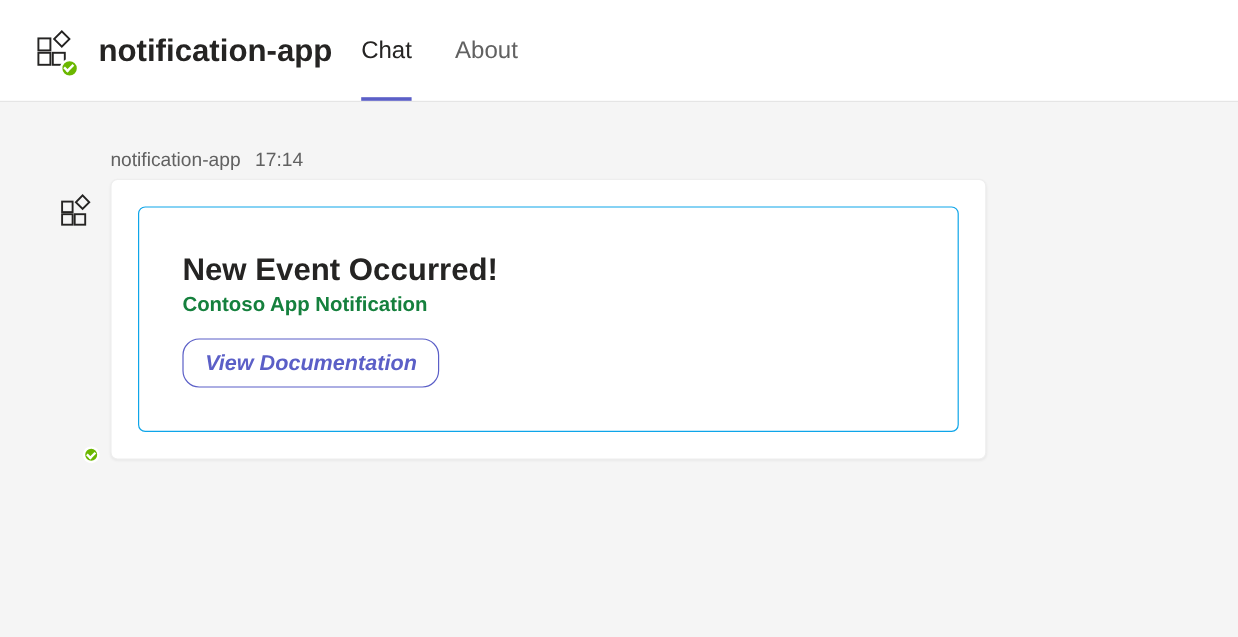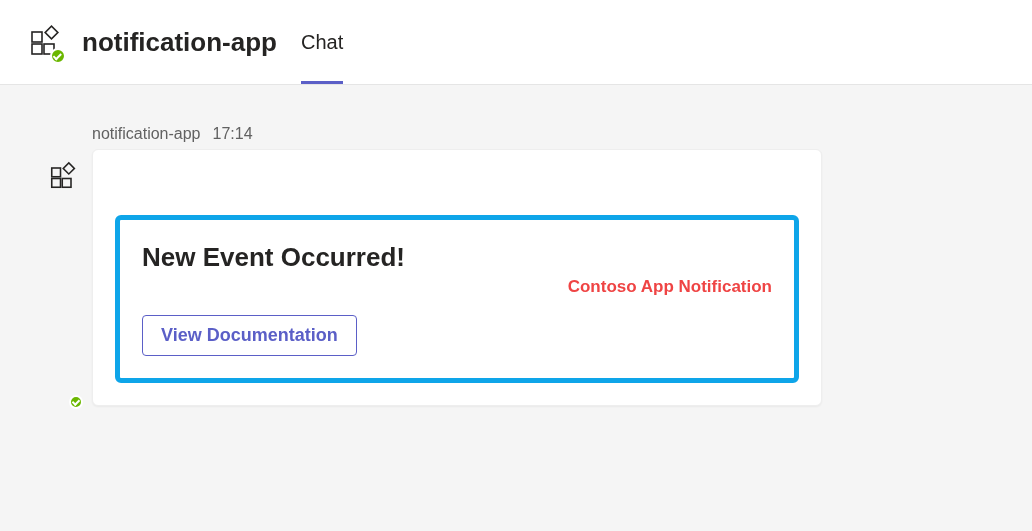--- a/index.html
+++ b/index.html
@@ -123,72 +123,72 @@
       color: #616161;
     }
     .message-card {
       background: #fff;
       border-radius: 6px;
       padding: 22px;
       box-shadow: 0 1px 2px rgba(0,0,0,0.05);
       border: 1px solid #eee;
     }
     .adaptive-card {
-      border: 5px solid #0ea5e9;
+      border: 1px solid #0ea5e9;
       border-radius: 6px;
-      padding: 22px;
-      margin-top: 43px;
+      padding: 36px;
     }
     .card-title {
       font-size: 26px;
       font-weight: 700;
       color: #252423;
       margin-bottom: 4px;
     }
     .card-subtitle {
       font-size: 17px;
-      color: #ef4444;
+      color: #15803d;
       font-weight: 600;
       margin-bottom: 18px;
-      text-align: right;
     }
     .card-body {
       font-size: 18px;
       color: #252423;
       margin-bottom: 22px;
     }
     .card-button {
       display: inline-block;
       padding: 9px 18px;
       border: 1px solid #5B5FC7;
-      border-radius: 4px;
+      border-radius: 14px;
       color: #5B5FC7;
       font-size: 18px;
       font-weight: 600;
       background: #fff;
       cursor: pointer;
       text-align: center;
+      font-style: italic;
     }
   </style>
 </head>
 <body>
 
 <div class="header">
   <div class="header-icon">
     <svg class="app-icon-svg" viewBox="0 0 32 32" fill="none" stroke="#252423" stroke-width="1.6">
       <rect x="2" y="8" width="10" height="10"></rect>
       <rect x="2" y="20" width="10" height="10"></rect>
       <rect x="14" y="20" width="10" height="10"></rect>
       <rect x="17" y="4" width="9" height="9" transform="rotate(45 21.5 8.5)"></rect>
     </svg>
     <span class="presence-badge"></span>
   </div>
   <div class="app-title">notification-app</div>
   <div class="tabs">
     <div class="tab active">Chat</div>
+    <div class="tab">About</div>
   </div>
 </div>
 
 <div class="content">
   <div class="message-row">
     <div class="message-avatar">
       <svg class="app-icon-svg" viewBox="0 0 32 32" fill="none" stroke="#252423" stroke-width="1.8">
         <rect x="2" y="8" width="10" height="10"></rect>
         <rect x="2" y="20" width="10" height="10"></rect>
         <rect x="14" y="20" width="10" height="10"></rect>

